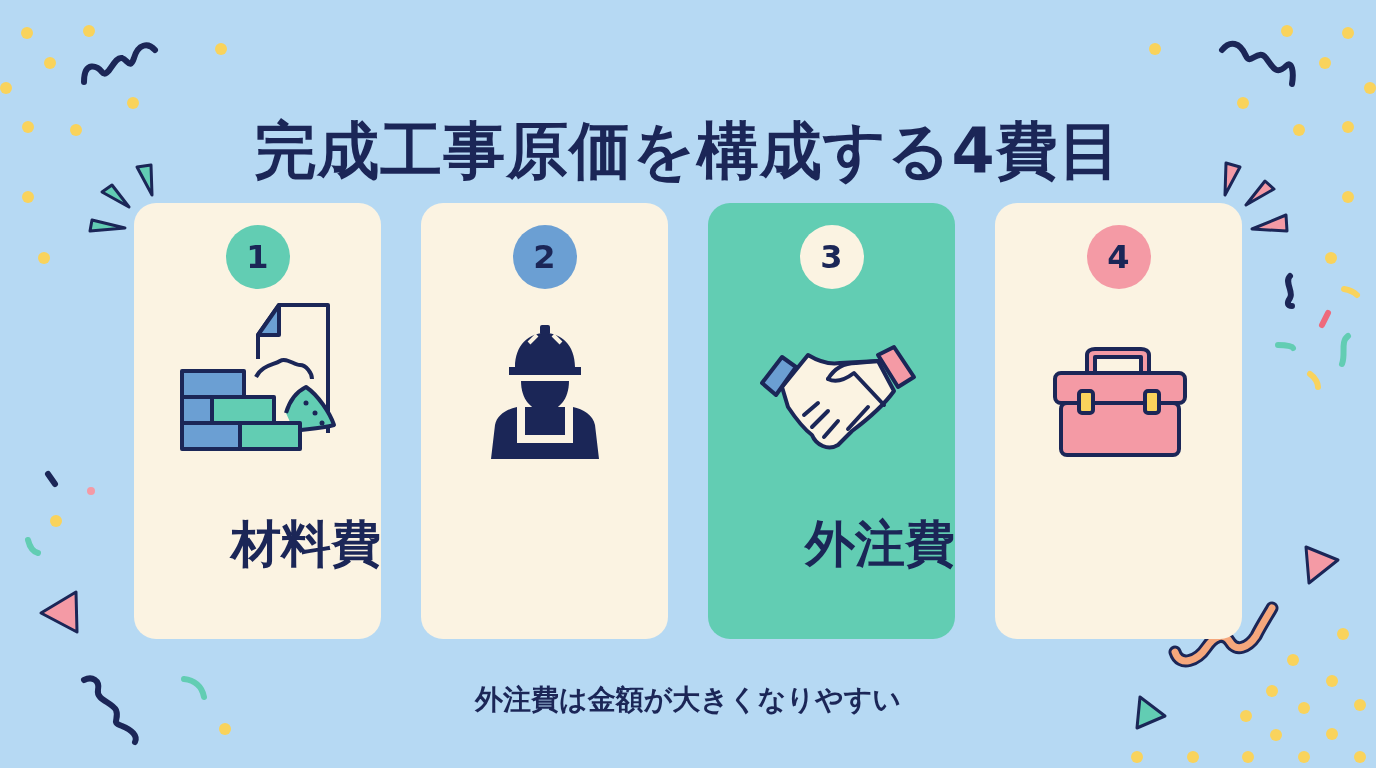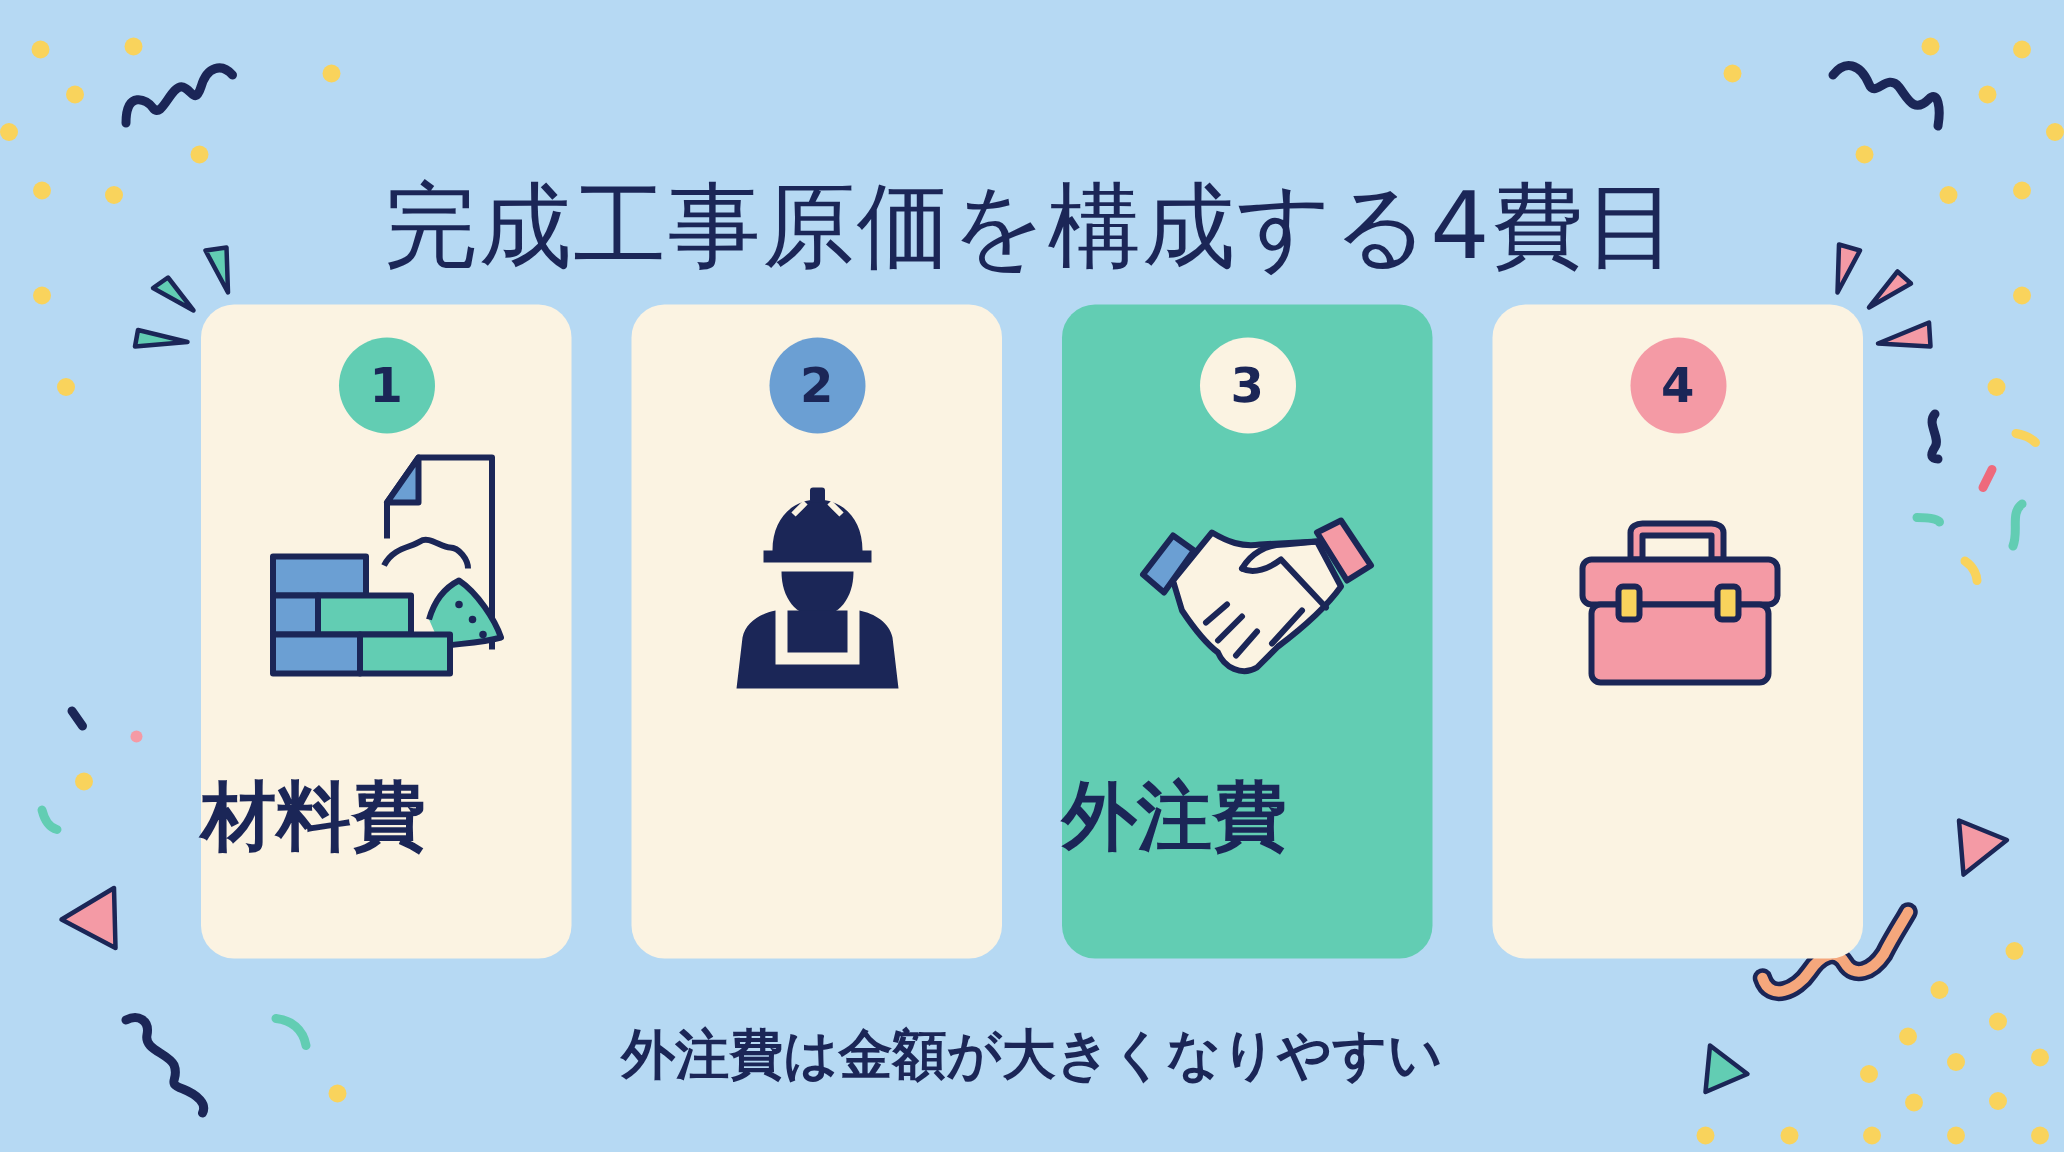--- a/index.html
+++ b/index.html
@@ -4,41 +4,41 @@
 <style>
   html, body { margin:0; padding:0; }
   body {
     width:1376px; height:768px; overflow:hidden; position:relative;
     background:#b6d9f3;
     font-family:"DejaVu Sans", sans-serif;
     color:#1b2657;
   }
   .title {
     position:absolute; left:0; top:78px; width:1376px; text-align:center;
-    font-size:62px; font-weight:normal; letter-spacing:1px; color:#1b2657;
+    font-size:62px; font-weight:bold; letter-spacing:1px; color:#1b2657;
     line-height:1;
   }
   .card {
     position:absolute; top:203px; width:247px; height:436px;
     border-radius:22px; background:#fbf3e2;
   }
   .card.highlight { background:#62cdb3; }
   .num {
     position:absolute; left:50%; top:22px; width:64px; height:64px; margin-left:-32px;
     border-radius:50%; text-align:center; line-height:64px;
     font-size:32px; font-weight:bold; color:#1b2657;
   }
   .icon { position:absolute; left:0; top:92px; width:247px; height:170px; }
   .label {
-    position:absolute; left:0; top:316px; width:247px; text-align:left;
+    position:absolute; left:0; top:316px; width:247px; text-align:right;
     font-size:50px; font-weight:bold; color:#1b2657; line-height:1;
   }
   .footer {
     position:absolute; left:0; top:686px; width:1376px; text-align:center;
-    font-size:36px; font-weight:bold; color:#1b2657; line-height:1;
+    font-size:28px; font-weight:bold; color:#1b2657; line-height:1;
   }
   .deco { position:absolute; left:0; top:0; width:1376px; height:768px; pointer-events:none; }
 </style>
 </head>
 <body>
 
 <svg class="deco" viewBox="0 0 1376 768">
   <g fill="#f9d35c">
     <circle cx="27" cy="33" r="6"></circle>
       <circle cx="89" cy="31" r="6"></circle>

